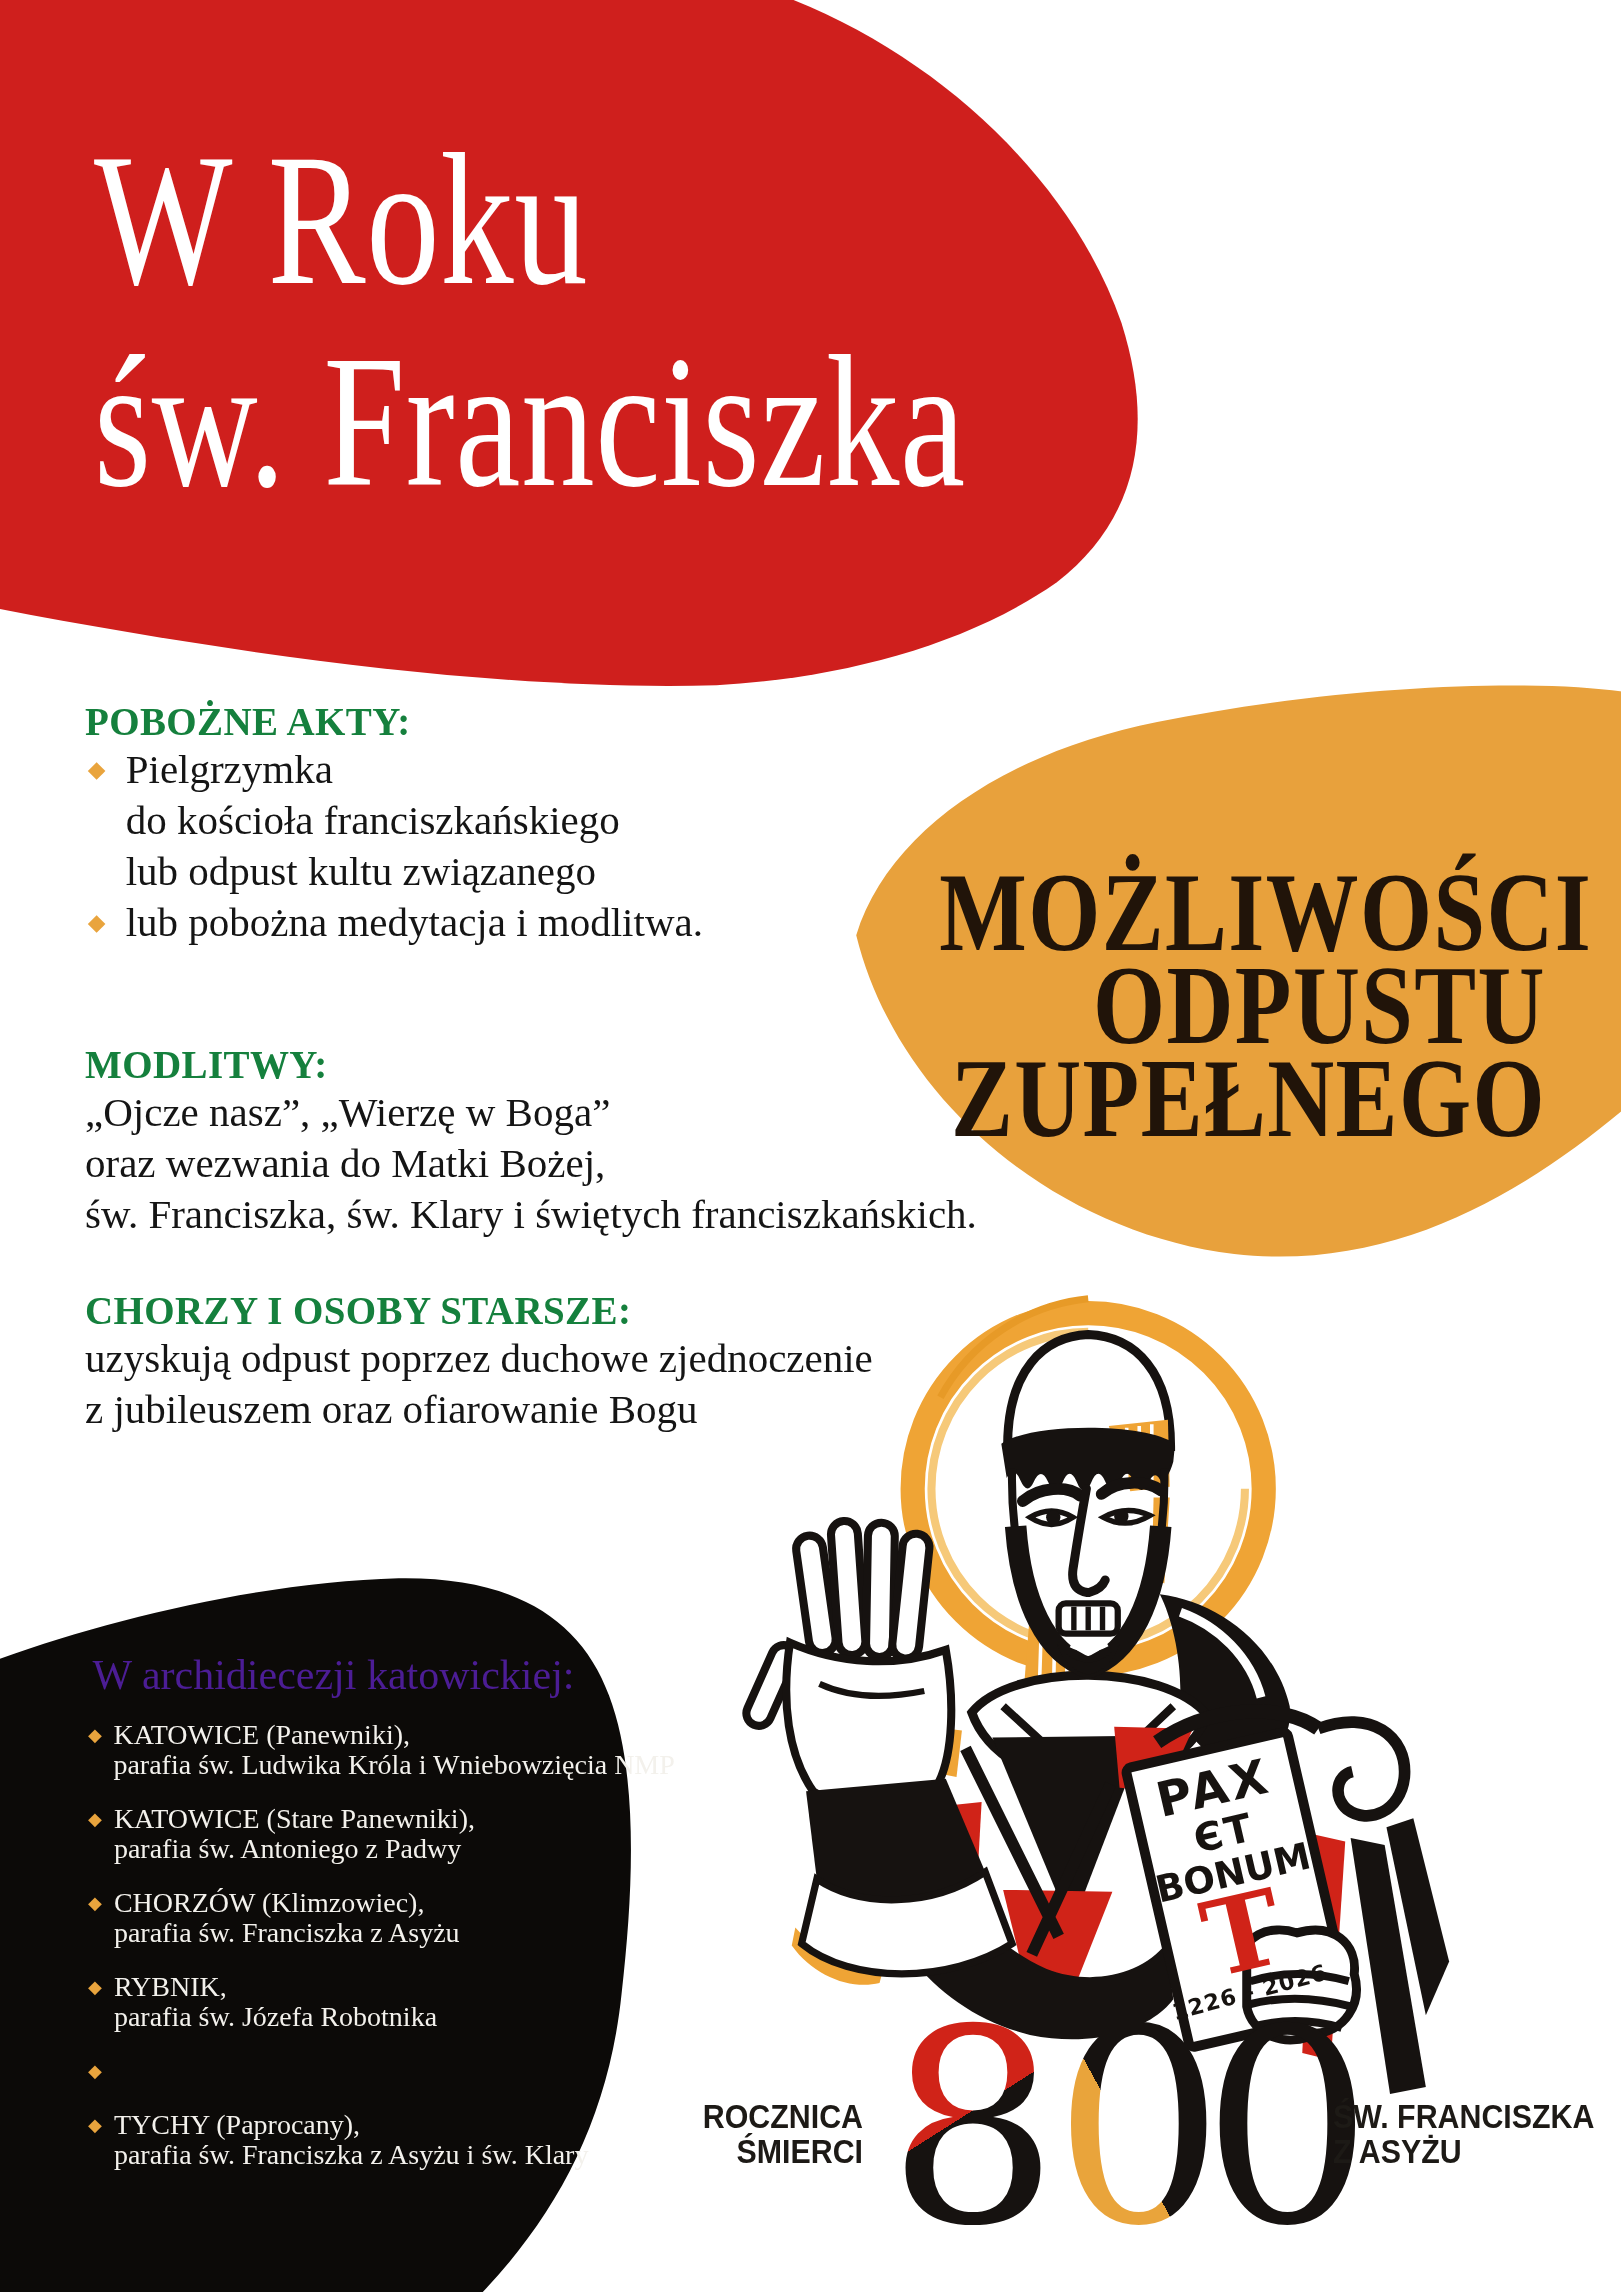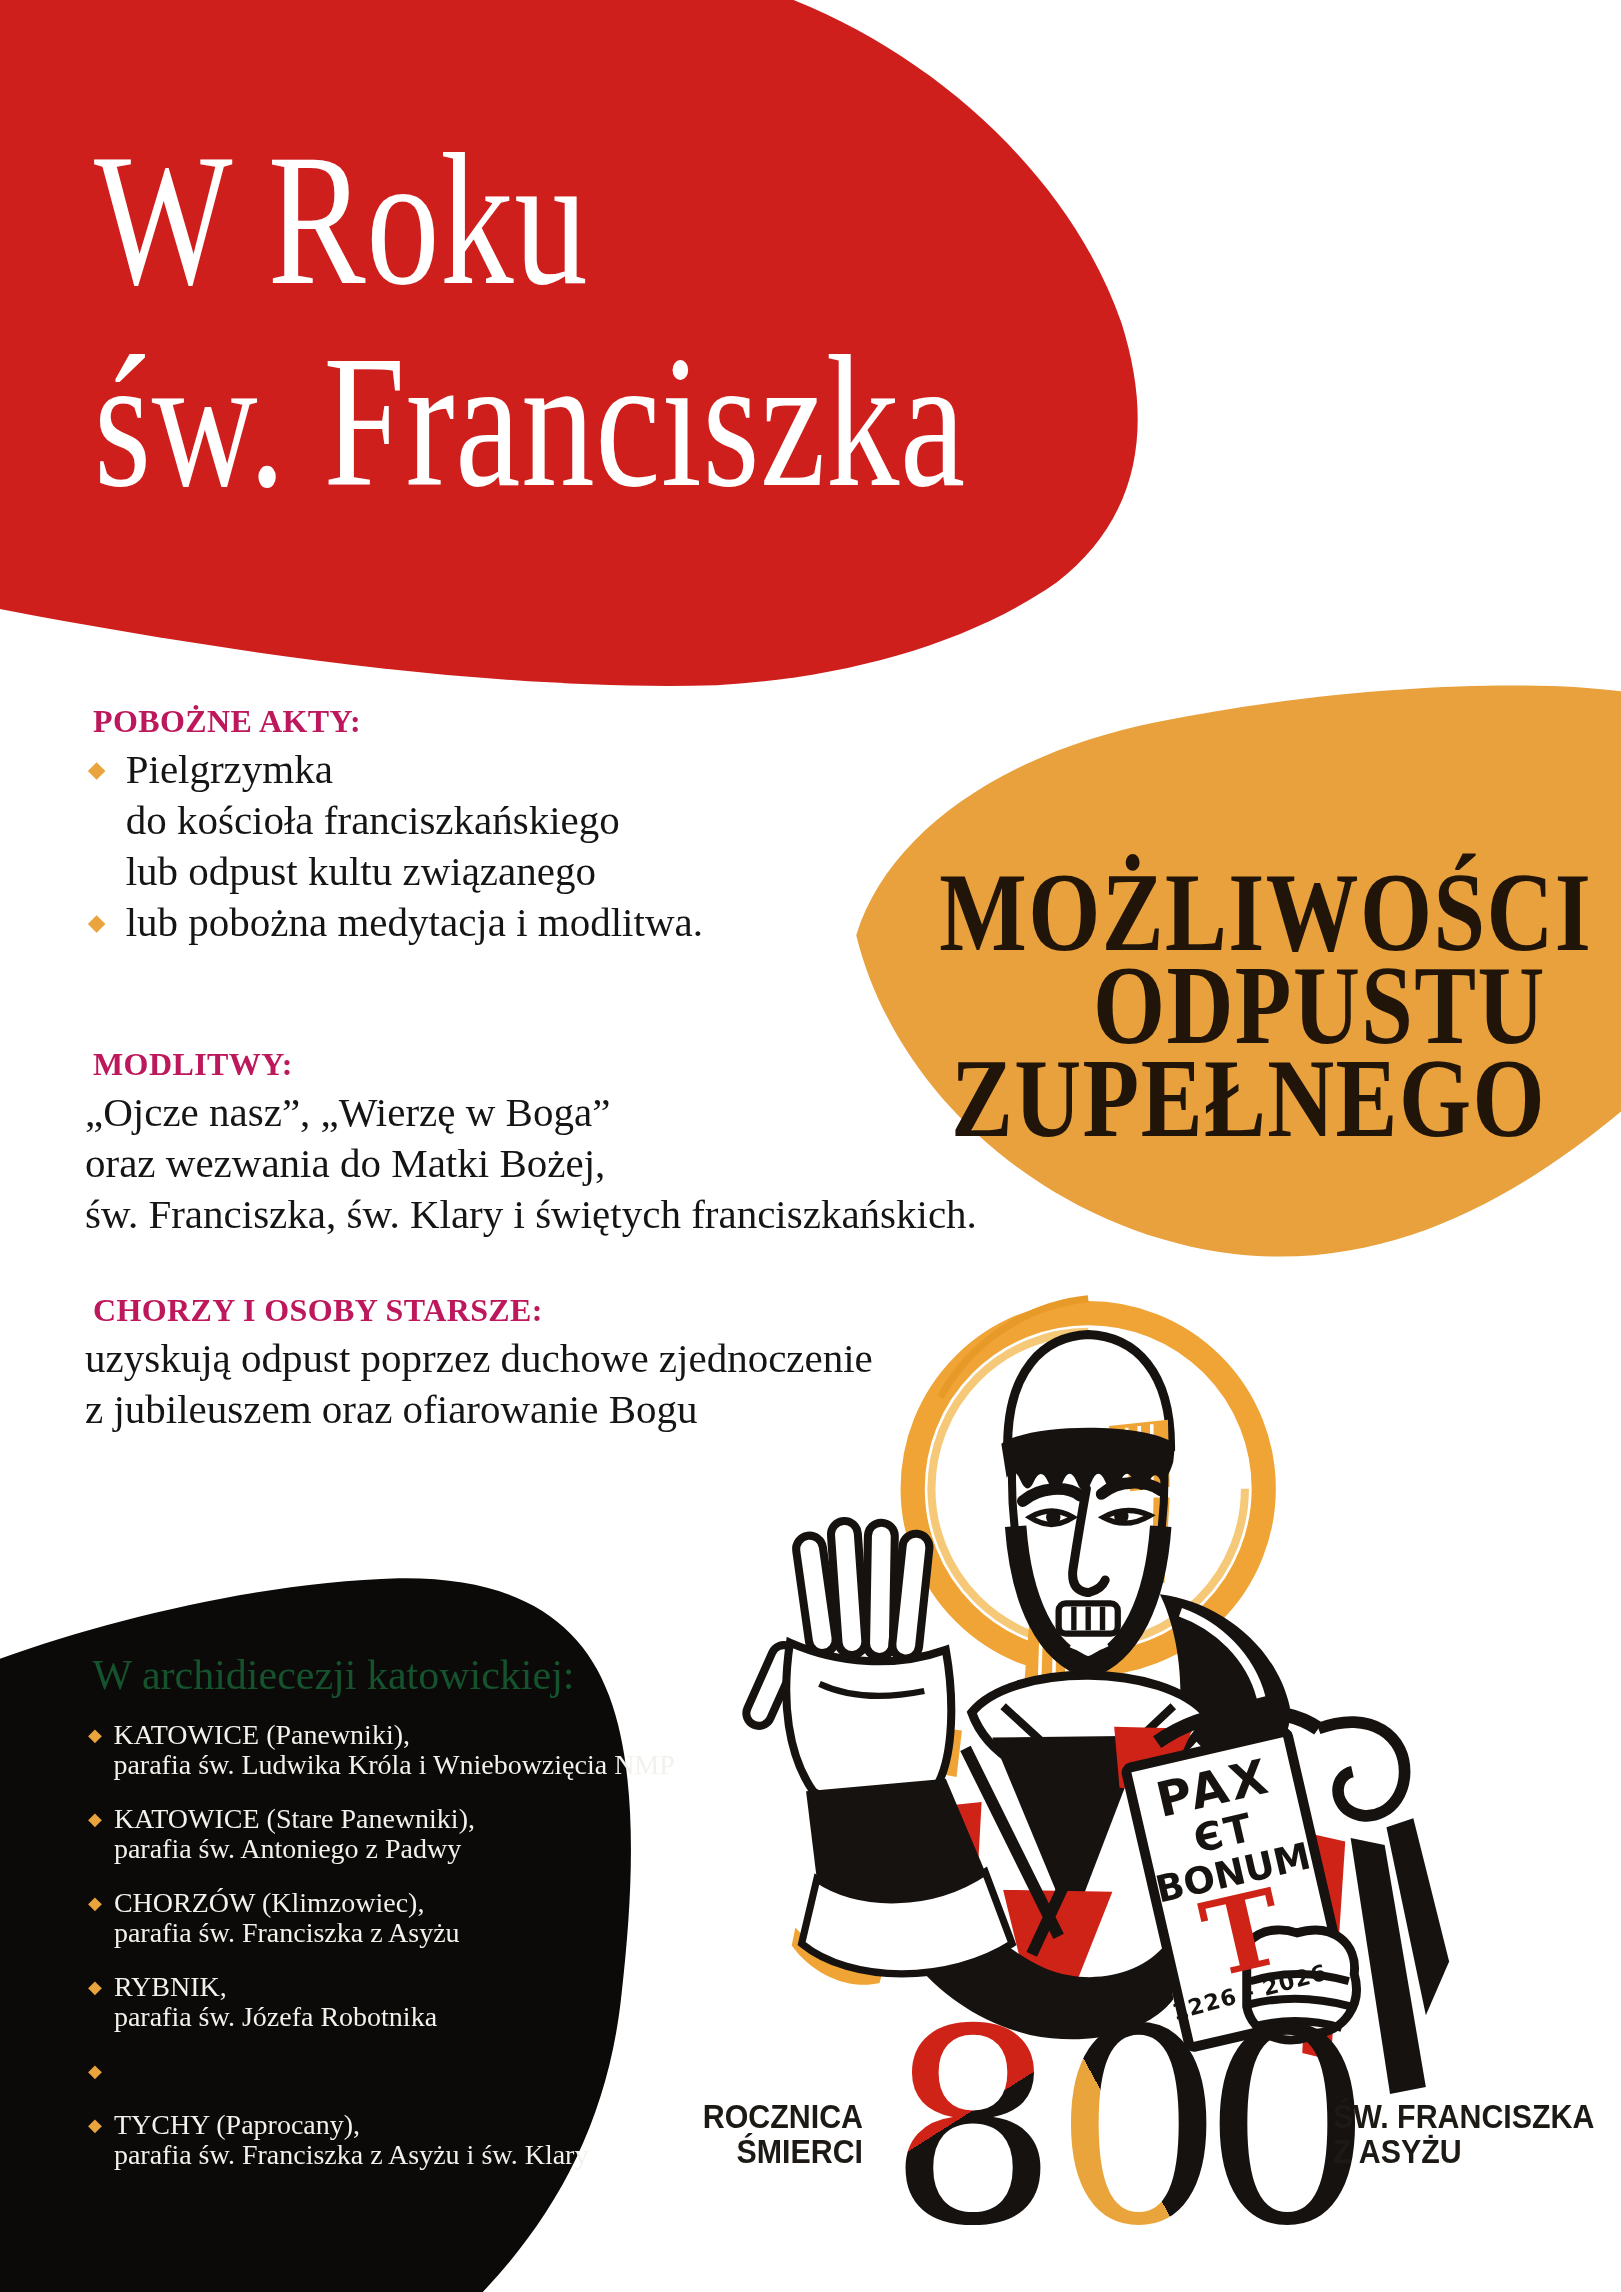--- a/index.html
+++ b/index.html
@@ -11,38 +11,38 @@
   #bg{position:absolute;left:0;top:0;width:1622px;height:2293px;}
 
   
   .title{
     left:94px;top:119px;color:#ffffff;font-size:188px;line-height:202px;
     transform:scaleX(.78);transform-origin:left top;white-space:nowrap;letter-spacing:0.9px;
   }
 
   
   .sec{left:85px;color:#151515;font-size:41px;line-height:51px;}
-  .sec .hd{font-weight:bold;color:#be185d;font-size:32px;line-height:45px;letter-spacing:0.4px;margin-left:8px;}
+  .sec .hd{font-weight:bold;color:#15803d;font-size:39px;line-height:45px;letter-spacing:0.4px;}
   .sec.acts{top:699px;}
   .sec.prayers{top:1042px;}
   .sec.sick{top:1288px;}
   .bul{display:flex;align-items:flex-start;}
   .bul .dia{width:23px;margin-left:2.7px;margin-right:15px;font-size:23px;line-height:51px;color:#e9a43d;font-family:"DejaVu Sans",sans-serif;}
   .ln{white-space:nowrap;}
 
   
   .badge{
     left:806px;top:865px;width:740px;text-align:right;color:#211409;
     font-weight:bold;font-size:113px;line-height:93px;letter-spacing:1.8px;
     transform:scaleX(.82);transform-origin:right top;white-space:nowrap;
   }
 
   
   .panel{left:88px;top:1653px;width:555px;}
-  .panel .phd{color:#14532d;font-size:42px;line-height:45px;margin-left:4.5px;white-space:nowrap;}
+  .panel .phd{color:#4c1d95;font-size:42px;line-height:45px;margin-left:4.5px;white-space:nowrap;}
   .panel ul{list-style:none;margin:21.5px 0 0 0;padding:0;}
   .panel li{display:flex;align-items:flex-start;margin:0 0 24px 0;color:#f3f1ec;font-size:28px;line-height:30px;}
   .panel li .dia{width:14.3px;margin-right:11.6px;font-size:18px;line-height:30px;color:#e9a43d;font-family:"DejaVu Sans",sans-serif;}
   .panel .ln{white-space:nowrap;font-family:Liberation Serif, serif;}
 
   
   .scrolltxt{
     left:1154px;top:1746px;width:166px;height:287px;
     transform:rotate(-13deg);transform-origin:50% 50%;
     text-align:center;color:#171310;font-family:"DejaVu Sans",sans-serif;font-weight:bold;

